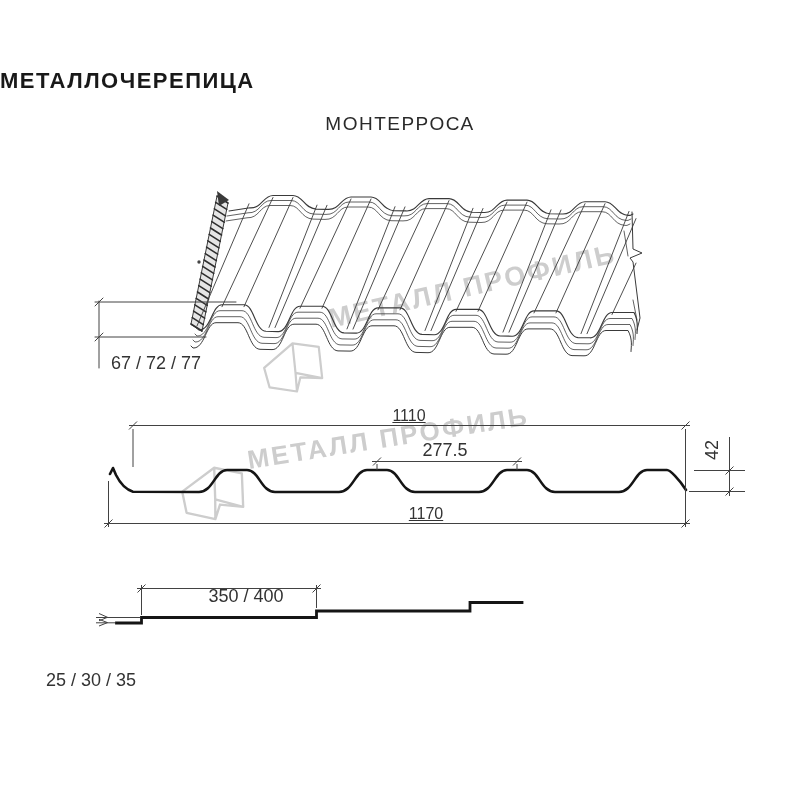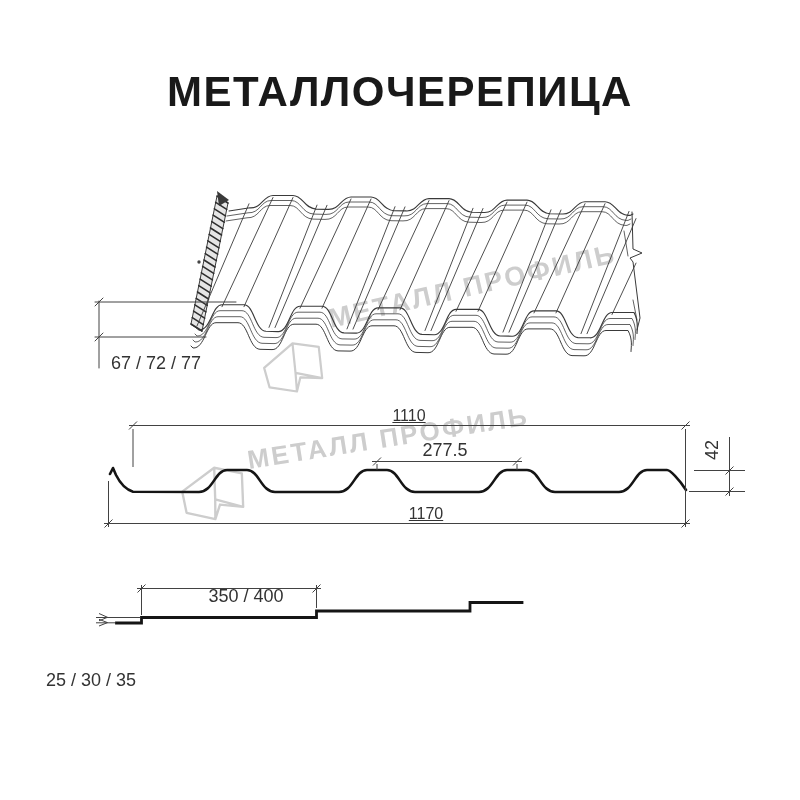--- a/index.html
+++ b/index.html
@@ -1,19 +1,19 @@
 <!DOCTYPE html>
 <html><head>
 <meta charset="utf-8">
 <style>
   html,body{margin:0;padding:0;background:#fff;}
   #page{position:relative;width:800px;height:800px;background:#ffffff;overflow:hidden;
         font-family:"Liberation Sans",sans-serif;}
   .lbl{position:absolute;color:#2e2e2e;white-space:nowrap;}
-  .title-main{left:0;right:0;text-align:center;top:68px;font-size:42px;font-weight:800;
+  .title-main{left:0;right:0;text-align:left;top:68px;font-size:22px;font-weight:800;
               letter-spacing:1.5px;color:#191919;}
   .title-sub{left:0;right:0;text-align:center;top:113px;font-size:19px;font-weight:500;
              letter-spacing:1.5px;color:#2a2a2a;}
   .dim{font-size:18px;color:#333;}
   .dim-big{font-size:16px;text-decoration:underline;}
   .ctr{transform:translateX(-50%);}
   .rot90{transform:translate(-50%,-50%) rotate(-90deg);}
   svg{position:absolute;left:0;top:0;}
 </style>
 </head>
@@ -53,20 +53,21 @@
       <path id="pDimsCross" d="M129,425.5 L690,425.5 M133,429 L133,467 M685.5,429 L685.5,527 M129.0,429.5 L137.0,421.5 M681.5,429.5 L689.5,421.5 M104,523.5 L690,523.5 M108.5,481 L108.5,527 M104.5,527.5 L112.5,519.5 M681.5,527.5 L689.5,519.5 M372,461.5 L522,461.5 M377,464 L377,470 M517,464 L517,470 M373.0,465.5 L381.0,457.5 M513.0,465.5 L521.0,457.5 M729.5,437 L729.5,496 M694,470.5 L745,470.5 M689,491.5 L745,491.5 M725.5,474.5 L733.5,466.5 M725.5,495.5 L733.5,487.5 " stroke="#424242" stroke-width="1"></path>
     </g>
 
     <g fill="none">
       <path id="pStep" stroke-linejoin="miter" stroke-linecap="square" d="M116.5,623 L141.5,623 L141.5,617.5 L316.5,617.5 L316.5,611 L470,611 L470,602.5 L522,602.5" stroke="#151515" stroke-width="2.8"></path>
       <path id="pDimsStep" d="M141.5,585 L141.5,615 M316.5,585 L316.5,608 M137,588.5 L321,588.5 M137.5,592.5 L145.5,584.5 M312.5,592.5 L320.5,584.5 M96,617.5 L140,617.5 M96,622.8 L115,622.8 M99,613.5 L107.5,617.3 M99,620.8 L107.5,617.3 M99,619.3 L107.5,622.6 M99,626 L107.5,622.6 " stroke="#424242" stroke-width="1"></path>
     </g>
   </svg>
 
   <div class="lbl title-main">МЕТАЛЛОЧЕРЕПИЦА</div>
+  <div class="lbl title-sub">МОНТЕРРОСА</div>
 
   <div class="lbl dim" style="left:111px;top:353px;">67 / 72 / 77</div>
 
   <div class="lbl dim dim-big ctr" style="left:409px;top:407px;">1110</div>
   <div class="lbl dim ctr" style="left:445px;top:440px;">277.5</div>
   <div class="lbl dim rot90" style="left:712px;top:450px;">42</div>
   <div class="lbl dim dim-big ctr" style="left:426px;top:505px;">1170</div>
 
   <div class="lbl dim ctr" style="left:226px;top:586px;margin-left:20px;">350 / 400</div>
   <div class="lbl dim" style="left:46px;top:634px;margin-top:36px;">25 / 30 / 35</div>

